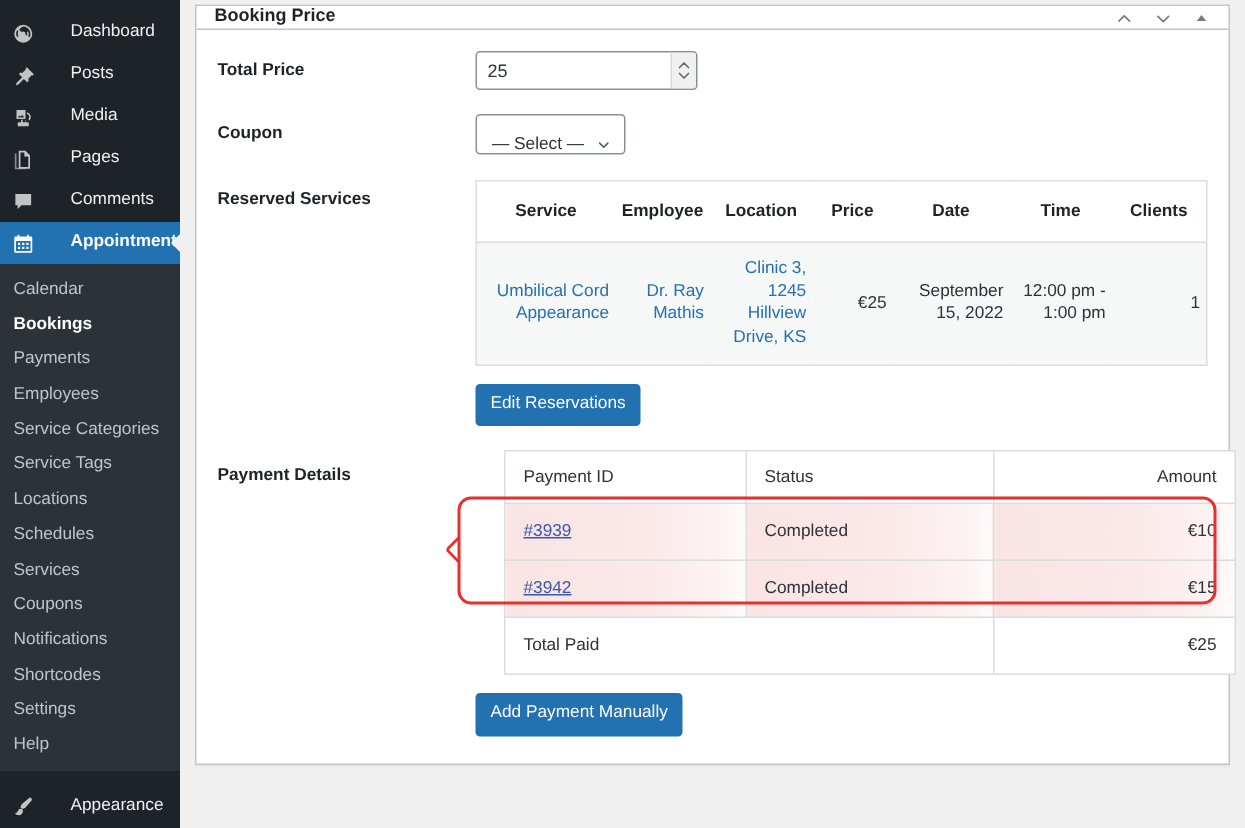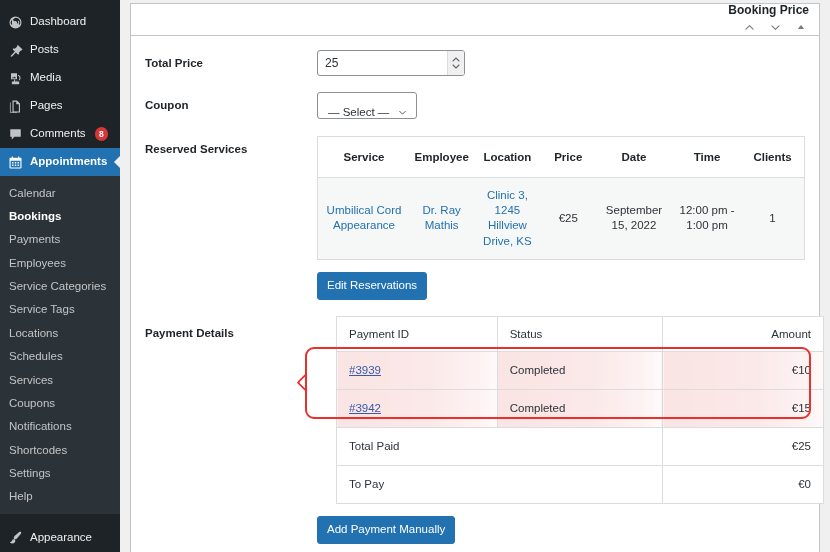--- a/index.html
+++ b/index.html
@@ -30,21 +30,21 @@
     font-size: 11.5px;
     position: relative;
     overflow: hidden;
   }
 
   .menu-top { padding-top: 8px; }
 
   .menu-item {
     display: flex;
     align-items: center;
-    gap: 7px;
+    gap: 24px;
     height: 28px;
     padding: 0 0 0 7px;
     color: #f0f0f1;
     position: relative;
     white-space: nowrap;
   }
   .menu-item .m-ico {
     width: 16px; height: 16px;
     display: flex; align-items: center; justify-content: center;
     flex: 0 0 16px;
@@ -107,26 +107,25 @@
 
   .postbox {
     background: #fff;
     border: 1px solid #c3c4c7;
     box-shadow: 0 1px 1px rgba(0,0,0,.04);
     width: 100%;
   }
 
   .postbox-header {
     display: flex;
-    align-items: flex-end;
+    align-items: flex-start;
     justify-content: space-between;
-    height: 32px;
+    height: 16px;
     padding: 0 10px 0 12px;
     border-bottom: 1px solid #c3c4c7;
-    flex-direction: column;
   }
   .postbox-title {
     font-size: 12px;
     font-weight: 700;
     color: #1d2327;
     line-height: 1;
   }
   .postbox-actions { display: flex; align-items: center; gap: 10px; }
   .hndl-btn {
     width: 16px; height: 16px;
@@ -232,21 +231,21 @@
   .rs-table th {
     font-weight: 700;
     color: #1d2327;
     text-align: center;
     padding: 14px 4px;
     border-bottom: 1px solid #dcdcde;
     background: #fff;
     font-size: 11.5px;
   }
   .rs-table td {
-    text-align: center;
+    text-align: right;
     padding: 10px 4px;
     background: #f6f7f7;
     color: #2c3338;
     vertical-align: middle;
     line-height: 1.32;
   }
   .rs-table td a, .lnk { color: #2271b1; text-decoration: none; }
   .edit-res-row { margin-top: 12px; }
 
   
@@ -531,24 +530,20 @@
                 </tr>
                 <tr class="hl">
                   <td><a class="pay-link">#3942</a></td>
                   <td>Completed</td>
                   <td class="c-amount">€15</td>
                 </tr>
                 <tr>
                   <td colspan="2">Total Paid</td>
                   <td class="c-amount">€25</td>
                 </tr>
-                <tr>
-                  <td colspan="2">To Pay</td>
-                  <td class="c-amount">€0</td>
-                </tr>
               </tbody>
             </table>
 
             <div class="annot" style="left:-12px; top:31px; right:-6px; height:72px;"></div>
             <div class="annot-notch" style="left:-18px; top:60px;"></div>
 
             <div class="add-pay-row">
               <button class="btn-primary">Add Payment Manually</button>
             </div>
           </div>

